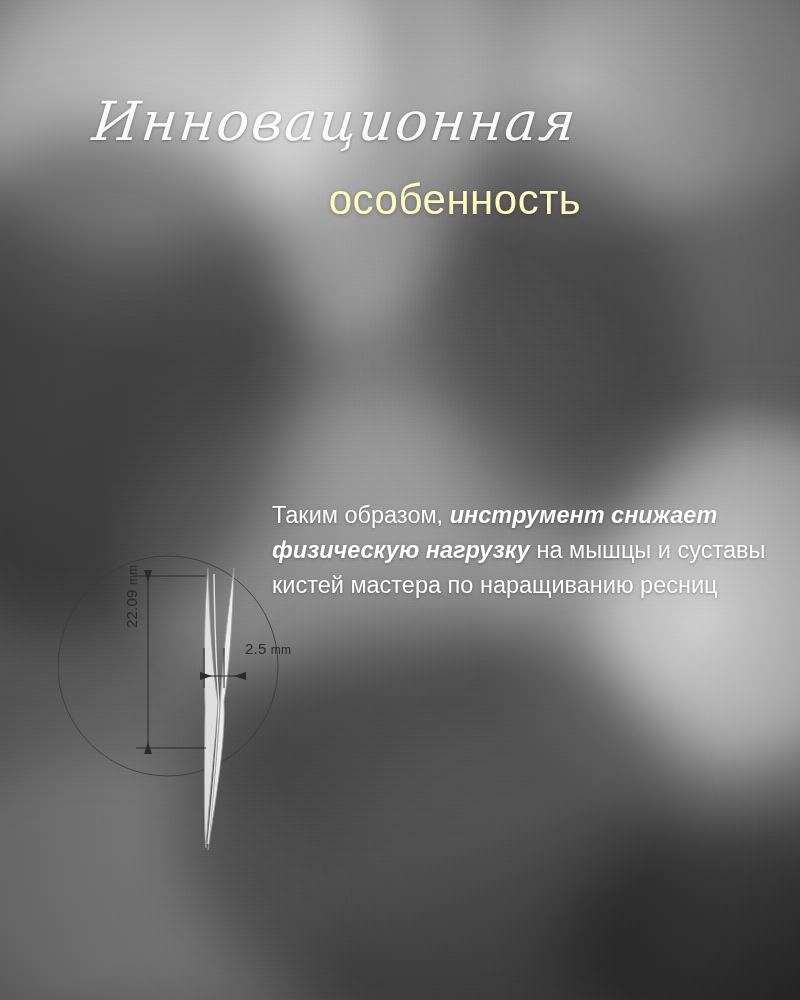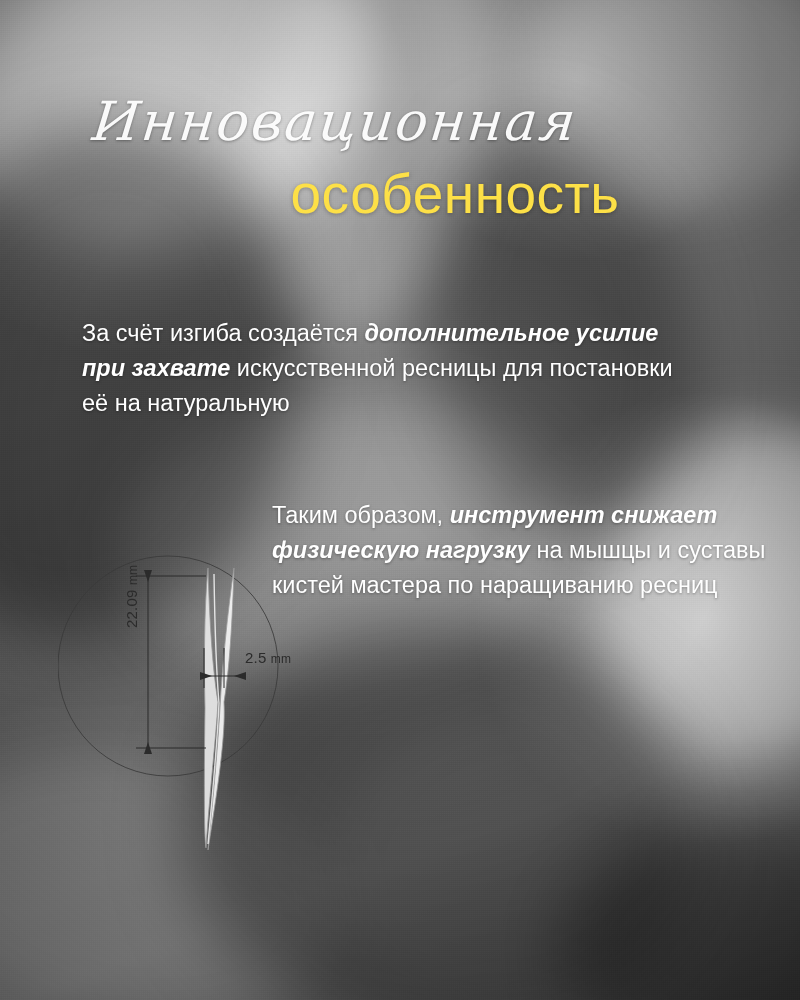--- a/index.html
+++ b/index.html
@@ -85,27 +85,27 @@
     letter-spacing: 2px;
     line-height: 1;
     color: rgba(255,255,255,0.96);
     text-shadow: 0 1px 3px rgba(0,0,0,0.35);
     transform: skewX(-6deg);
     display: block;
     margin-left: -130px;
   }
   .title-main {
     display: block;
-    font-size: 55px;
+    font-size: 42px;
     font-weight: 400;
     letter-spacing: 0.5px;
     line-height: 1;
-    margin-top: 18px;
+    margin-top: 30px;
     margin-left: 110px;
-    color: #fde047;
+    color: #fef9c3;
     text-shadow: 0 1px 4px rgba(0,0,0,0.28);
   }
 
   
   .para {
     position: absolute;
     color: #ffffff;
     font-size: 23.5px;
     line-height: 1.48;
     text-shadow: 0 1px 3px rgba(0,0,0,0.35);
@@ -145,21 +145,21 @@
   .dim-vert {
     left: 65px;
     top: 80px;
     transform: rotate(-90deg);
     transform-origin: left top;
     white-space: nowrap;
   }
   .dim-vert .unit { font-size: 12px; }
   .dim-horiz {
     left: 187px;
-    top: 101px;
+    top: 92px;
     white-space: nowrap;
   }
   .dim-horiz .unit { font-size: 12px; }
 </style>
 </head>
 <body>
 
 <div id="page">
 
   <div class="bg-base"></div>
@@ -175,23 +175,20 @@
   <div class="bg-dark d3"></div>
   <div class="bg-dark d4"></div>
   <div class="bg-vignette"></div>
   <div class="bg-grain"></div>
 
   <div class="headline">
     <span class="title-script">Инновационная</span>
     <span class="title-main">особенность</span>
   </div>
 
-  <div class="para para-1">
-    <span>За счёт изгиба создаётся </span><em>дополнительное</em><span> </span><em>усилие при захвате</em><span> искусственной ресницы для постановки её на натуральную</span>
-  </div>
 
   <div class="para para-2">
     <span>Таким образом, </span><em>инструмент снижает физическую нагрузку</em><span> на мышцы и суставы кистей мастера по наращиванию ресниц</span>
   </div>
 
   <div class="diagram">
     <svg width="330" height="340" viewBox="0 0 330 340">
 
       <circle cx="110" cy="118" r="110" fill="none" stroke="#3a3a3a" stroke-width="1" opacity="0.85"></circle>
 

